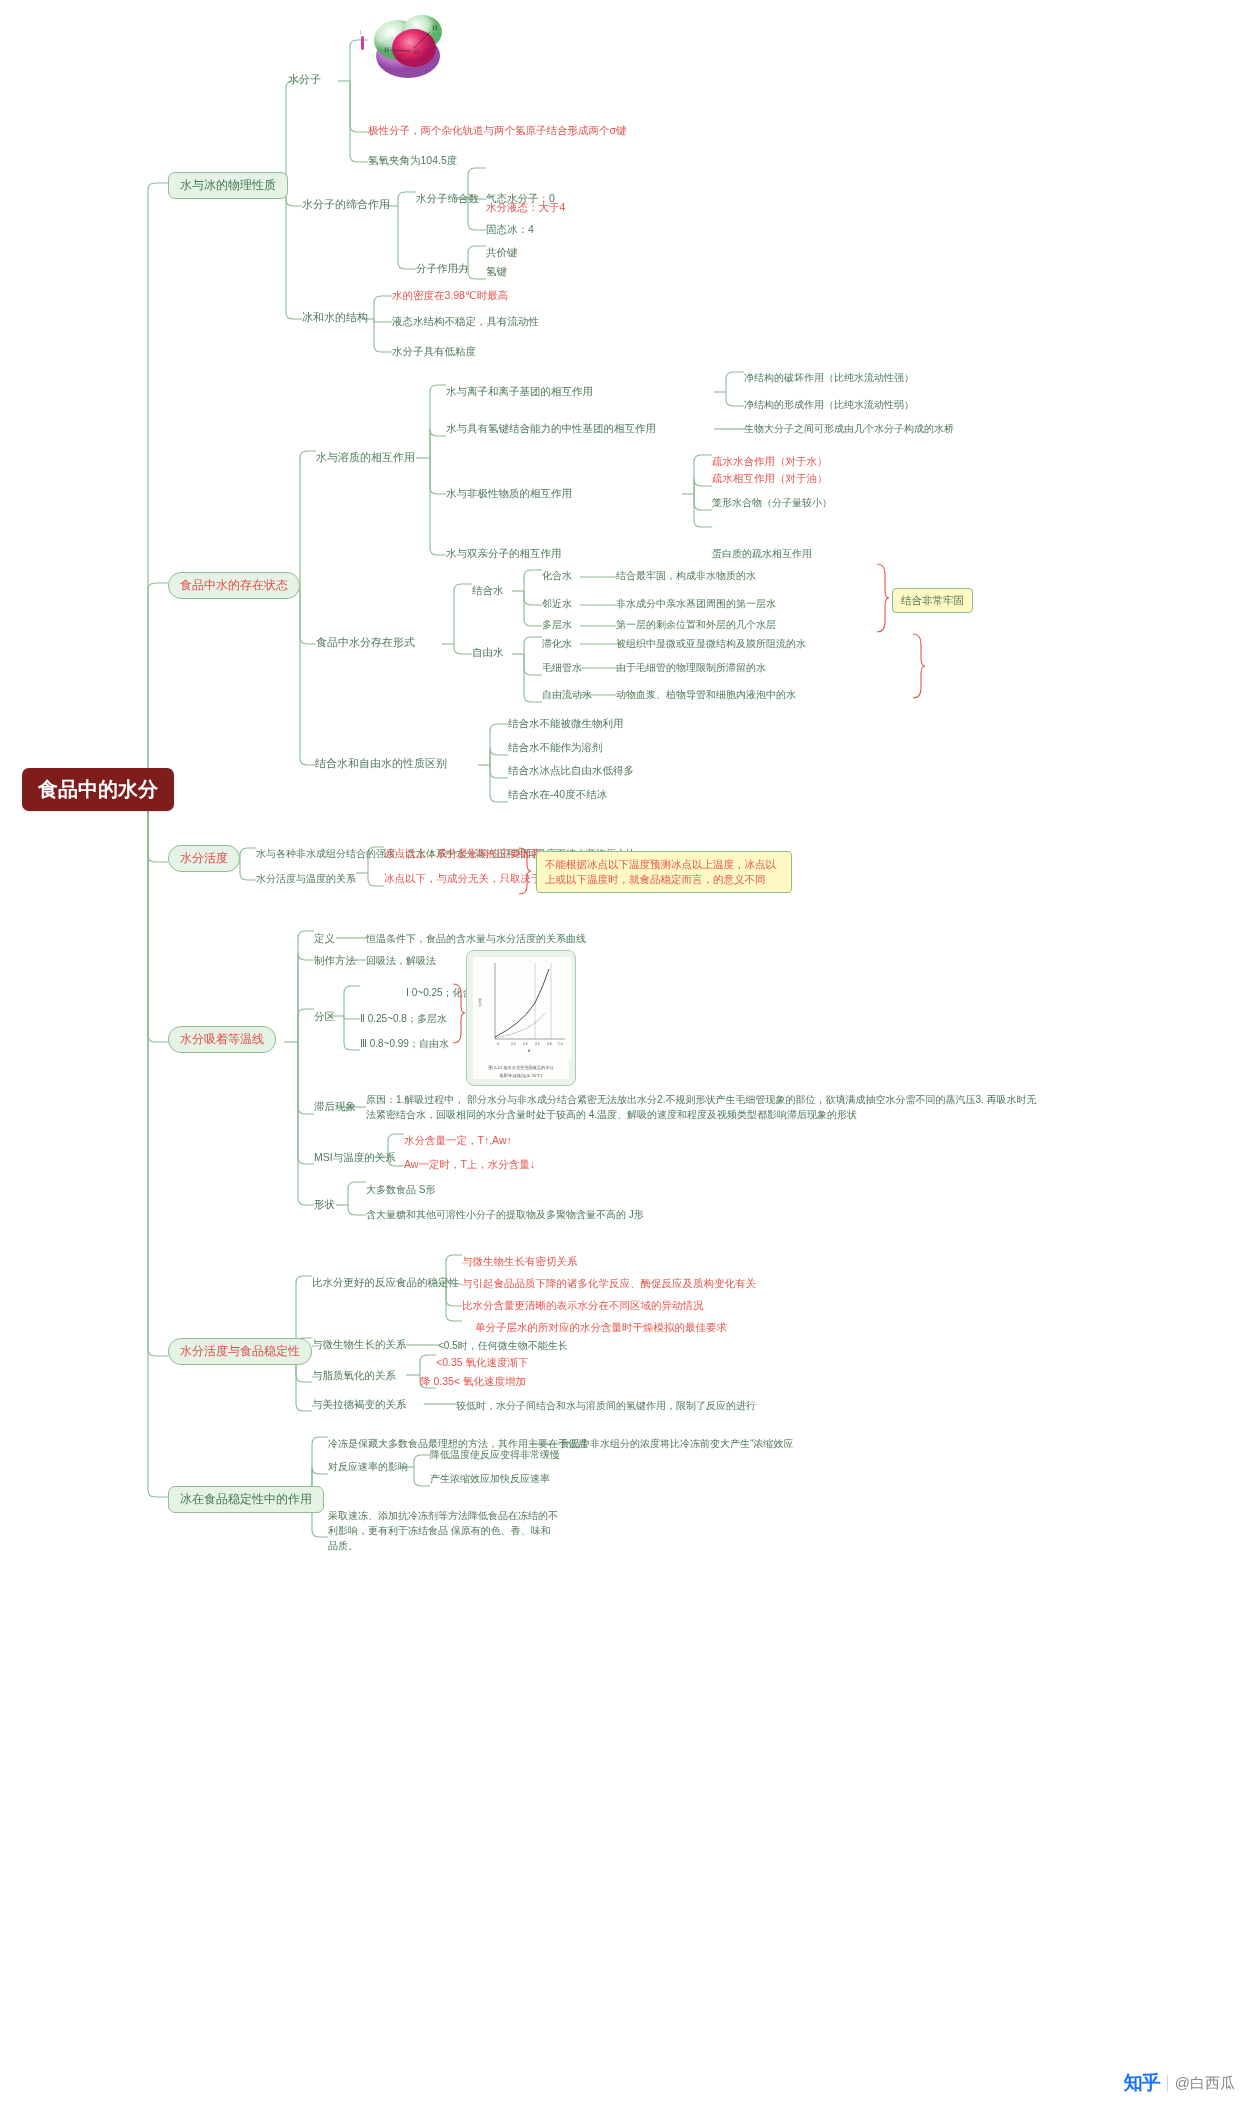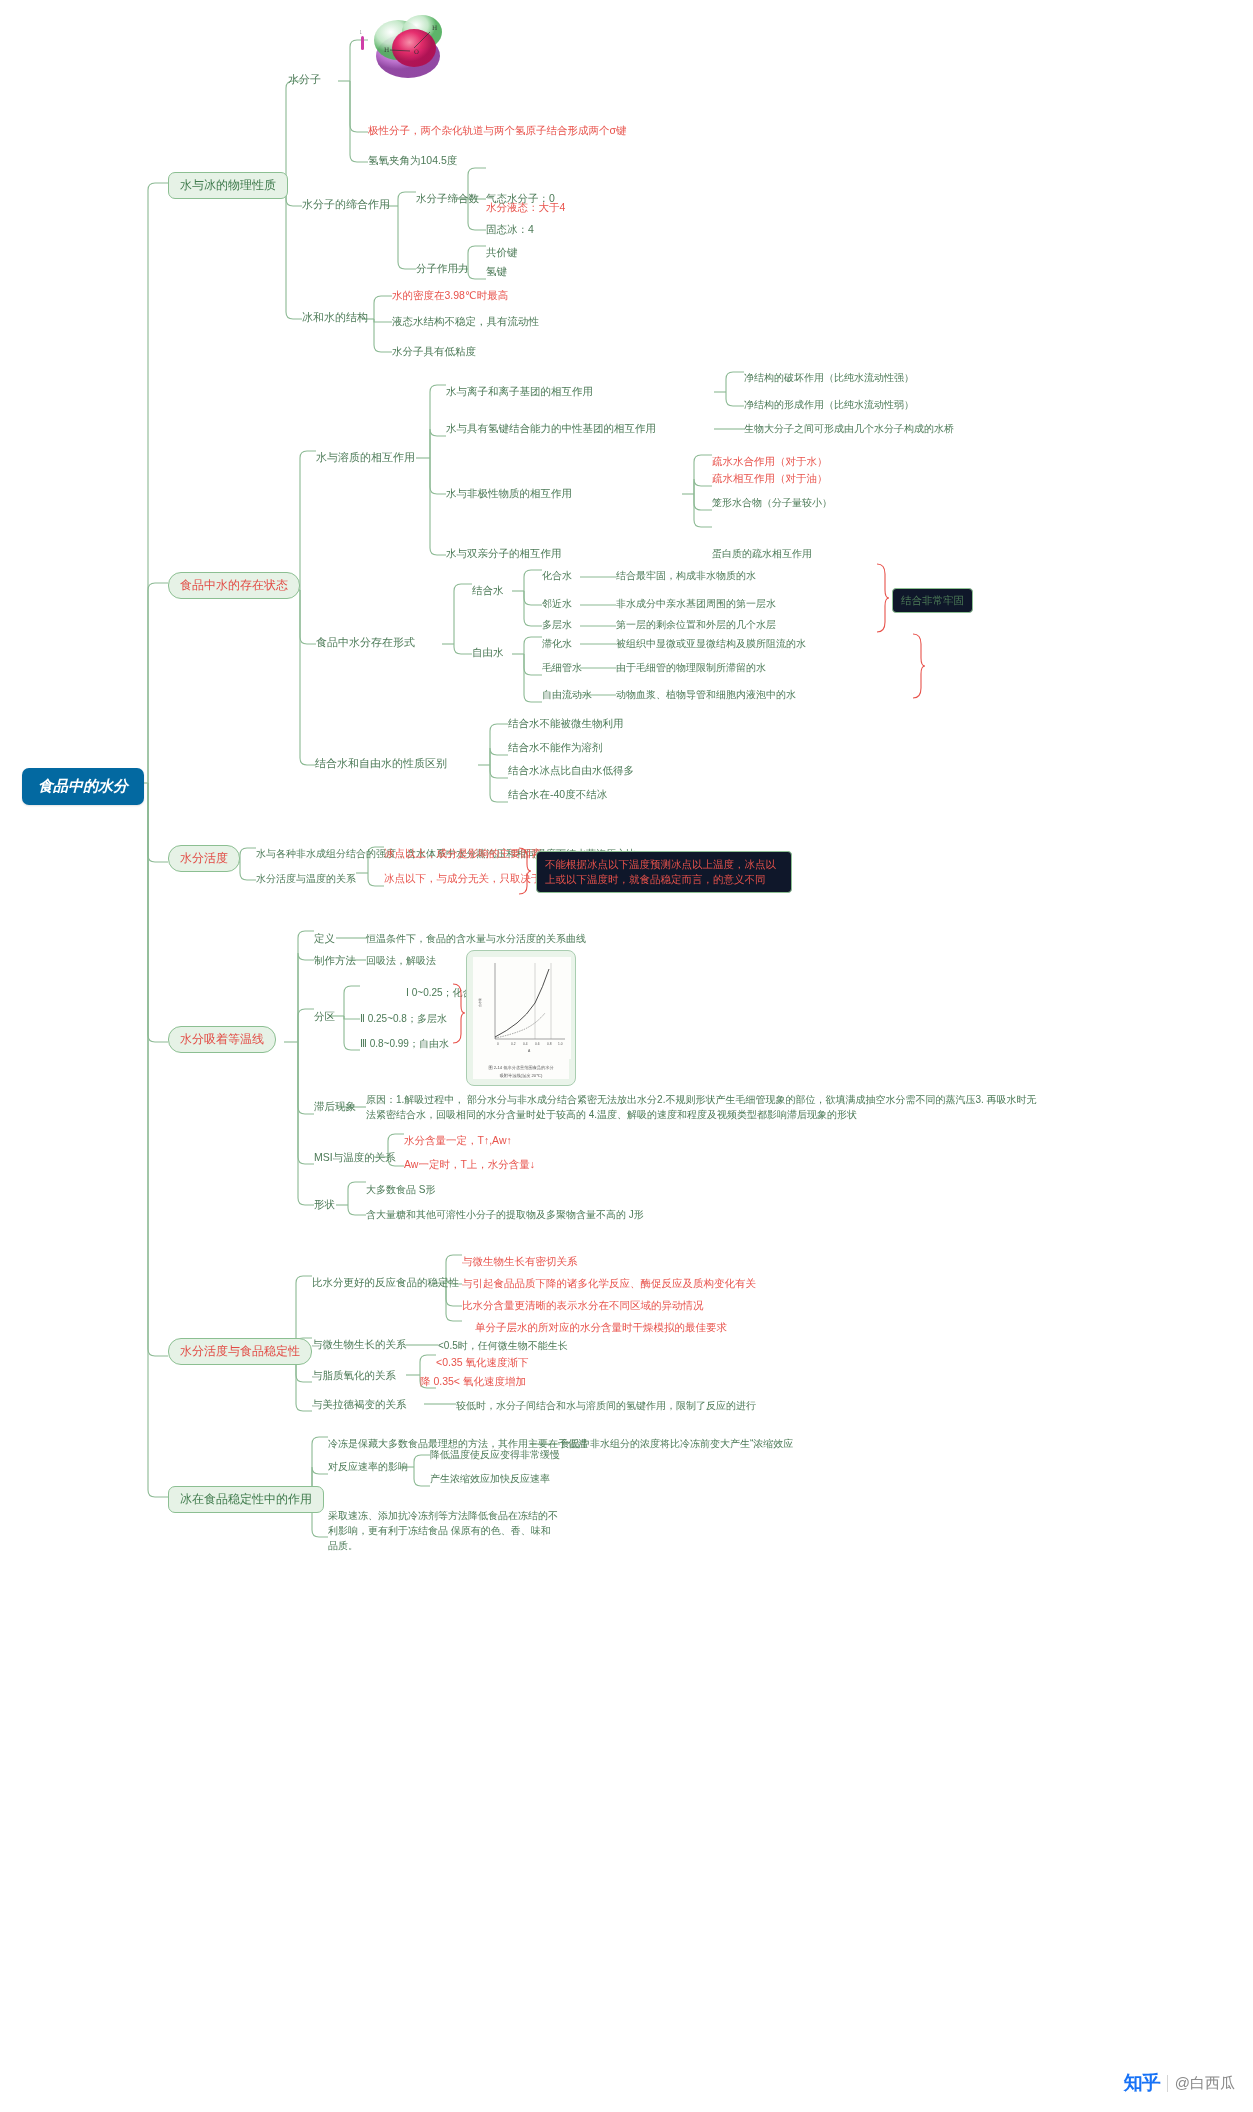--- a/index.html
+++ b/index.html
@@ -12,28 +12,27 @@
     position:relative;
     overflow:hidden;
   }
   .canvas { position:absolute; left:0; top:0; width:1253px; height:2112px; }
   svg.links { position:absolute; left:0; top:0; width:1253px; height:2112px; pointer-events:none; }
 
   .node { position:absolute; white-space:nowrap; line-height:1.25; }
 
   
   .root {
-    background:#0369a1;
+    background:#7f1d1d;
     color:#ffffff;
     border-radius:7px;
     padding:9px 16px;
-    font-size:15px;
+    font-size:20px;
     font-weight:bold;
     box-shadow:0 1px 2px rgba(0,0,0,.12);
-    font-style:italic;
   }
   
   .cat {
     background:#e6f2e6;
     border:1px solid #8cbf92;
     border-radius:7px;
     padding:5px 11px;
     font-size:12px;
     color:#3f7a4c;
   }
@@ -41,21 +40,21 @@
 
   
   .t  { font-size:11px; color:#4c7a57; }
   .t2 { font-size:10.5px; color:#4c7a57; }
   .t3 { font-size:10px; color:#4c7a57; }
   .red  { color:#e8524b;border-radius:13px; }
   .red2 { color:#e8524b; font-size:10.5px; }
 
   
   .callout {
-    background:#0f172a;
+    background:#fef9c3;
     border:1px solid #8cbf92;
     border-radius:4px;
     padding:5px 8px;
     font-size:10.5px;
     color:#e8524b;
     white-space:normal;
     line-height:1.45;
   }
   .callout.green { color:#4c7a57; }
 

